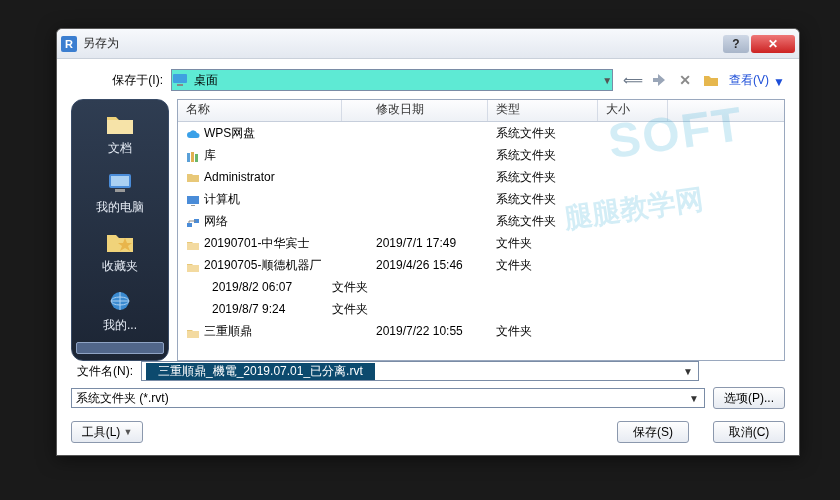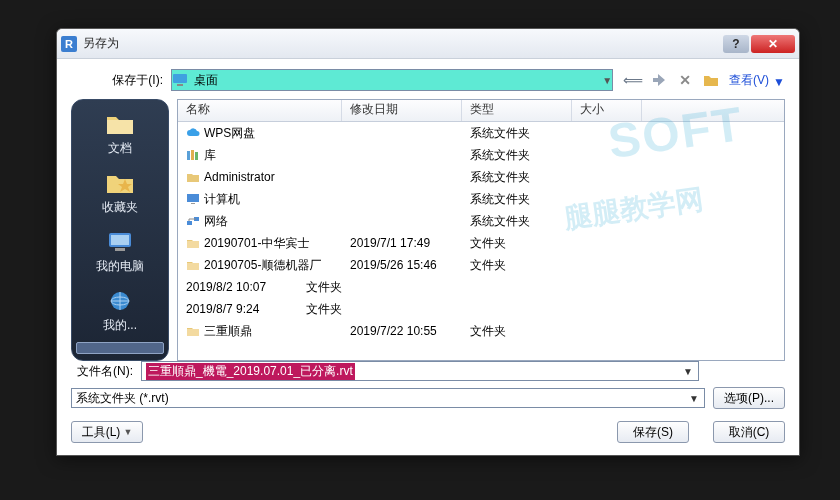--- a/index.html
+++ b/index.html
@@ -26,22 +26,22 @@
 .sb-item.active { background: #51668a; border: 1px solid #8fa3c4; border-radius: 2px; }
 .sb-ico { width: 32px; height: 28px; display: flex; align-items: center; justify-content: center; }
 .listarea { flex: 1; border: 1px solid #9aa8be; background: #fff; display: flex; flex-direction: column; min-height: 0; position: relative; overflow: hidden; }
 .watermark { position: absolute; right: 40px; top: 5px; font-size: 48px; font-weight: 900; color: rgba(56,172,214,.22); transform: rotate(-8deg); letter-spacing: 2px; pointer-events: none; font-family: Arial; }
 .watermark2 { position: absolute; right: 80px; top: 90px; font-size: 28px; font-weight: 700; color: rgba(56,172,214,.22); transform: rotate(-8deg); pointer-events: none; }
 .listhead { display: flex; background: linear-gradient(#fdfdfe,#eef1f6); border-bottom: 1px solid #c6cedb; height: 22px; align-items: flex-end; }
 .listhead .col { padding: 3px 8px; border-right: 1px solid #d5dbe6; color: #333; display: flex; align-items: center; }
 .rows { flex: 1; overflow: auto; }
 .r { display: flex; height: 22px; align-items: center; }
 .r .c { padding: 0 8px; white-space: nowrap; overflow: hidden; text-overflow: ellipsis; }
-.c1 { width: 164px; display: flex; align-items: center; gap: 4px; }
-.c2 { width: 120px; }
+.c1 { width: 164px; display: flex; align-items: flex-end; gap: 4px; }
+.c2 { width: 120px; margin-left: 26px; }
 .c3 { width: 110px; }
 .c4 { width: 70px; }
 .fico { width: 14px; height: 14px; display: inline-flex; align-items: center; justify-content: center; font-size: 12px; }
 .bottom { display: flex; flex-direction: column; gap: 6px; }
 .frow { display: flex; align-items: center; gap: 8px; }
 .flabel { width: 62px; text-align: right; }
 .finput { flex: 1; height: 20px; border: 1px solid #7a8ca6; padding: 0 4px; background: #fff; display: flex; align-items: center; }
 .droparr { width: 16px; text-align: center; color: #333; font-size: 10px; }
 .btn { height: 22px; min-width: 72px; padding: 0 8px; background: linear-gradient(#fefefe,#e7ebf2); border: 1px solid #8b98ad; border-radius: 3px; display: inline-flex; align-items: center; justify-content: center; }
 .btn .a { font-size: 9px; margin-left: 3px; color: #555; }
@@ -102,35 +102,35 @@
               <svg width="30" height="24">
                 <path d="M2 5h9l3 3h14v14H2z" fill="#f0d37a"></path>
                 <path d="M2 8h26v14H2z" fill="#f6e3a8"></path>
               </svg>
             </span>
           <span>文档</span>
         </div>
         <div class="sb-item">
           <span class="sb-ico">
               <svg width="30" height="24">
-                <path d="M2 5h9l3 3h14v14H2z" fill="#f0d37a"></path>
-                <polygon points="20,8 22,13 27,13 23,16 25,21 20,18 15,21 17,16 13,13 18,13" fill="#e8b54b"></polygon>
-              </svg>
-            </span>
-          <span>收藏夹</span>
-        </div>
-        <div class="sb-item">
-          <span class="sb-ico">
-              <svg width="30" height="24">
                 <rect x="4" y="3" width="22" height="14" rx="2" fill="#4a8cd8"></rect>
                 <rect x="6" y="5" width="18" height="10" fill="#aad0f2"></rect>
                 <rect x="10" y="18" width="10" height="3" fill="#999"></rect>
               </svg>
             </span>
           <span>我的电脑</span>
+        </div>
+        <div class="sb-item">
+          <span class="sb-ico">
+              <svg width="30" height="24">
+                <path d="M2 5h9l3 3h14v14H2z" fill="#f0d37a"></path>
+                <polygon points="20,8 22,13 27,13 23,16 25,21 20,18 15,21 17,16 13,13 18,13" fill="#e8b54b"></polygon>
+              </svg>
+            </span>
+          <span>收藏夹</span>
         </div>
         <div class="sb-item">
           <span class="sb-ico">
               <svg width="30" height="24">
                 <circle cx="15" cy="12" r="9" fill="#3a8ad0"></circle>
                 <ellipse cx="15" cy="12" rx="9" ry="4" fill="none" stroke="#aad0f2"></ellipse>
                 <path d="M15 3v18M6 12h18" stroke="#aad0f2"></path>
               </svg>
             </span>
           <span>我的...</span>
@@ -239,26 +239,26 @@
             <div class="r">
               <div class="c c1">
                 <span class="fico">
                   <svg width="14" height="12">
                     <path d="M1 3h5l1 1h6v7H1z" fill="#e8c878"></path>
                     <path d="M1 4h12v7H1z" fill="#f3daa0"></path>
                   </svg>
                 </span>
                 <span>20190705-顺德机器厂</span>
               </div>
-              <div class="c c2">2019/5/26 15:46</div>
-              <div class="c c3">文件夹</div>
-              <div class="c c4"></div>
-            </div>
-            <div class="r">
-              <div class="c c2">2019/8/2 10:07</div>
+              <div class="c c2">2019/4/26 15:46</div>
+              <div class="c c3">文件夹</div>
+              <div class="c c4"></div>
+            </div>
+            <div class="r">
+              <div class="c c2">2019/8/2 06:07</div>
               <div class="c c3">文件夹</div>
               <div class="c c4"></div>
             </div>
             <div class="r">
               <div class="c c2">2019/8/7 9:24</div>
               <div class="c c3">文件夹</div>
               <div class="c c4"></div>
             </div>
             <div class="r">
               <div class="c c1">
@@ -278,21 +278,21 @@
               <div class="c c4"></div>
             </div>
           </div>
       </div>
     </div>
 
     <div class="bottom">
       <div class="frow">
         <div class="flabel">文件名(N):</div>
         <div class="finput" style="position:relative">
-          <span class="sel" style="background:#be185d;color:#fff;padding:0 2px">三重順鼎_機電_2019.07.01_已分离.rvt</span>
+          <span class="sel" style="background:#0c4a6e;color:#fff;padding:0 12px">三重順鼎_機電_2019.07.01_已分离.rvt</span>
           <span class="droparr" style="position:absolute;right:2px">▼</span>
         </div>
         <div style="width:78px"></div>
       </div>
       <div class="frow">
         <div class="finput" style="position:relative">
           <span>系统文件夹 (*.rvt)</span>
           <span class="droparr" style="position:absolute;right:2px">▼</span>
         </div>
         <div class="btn">

